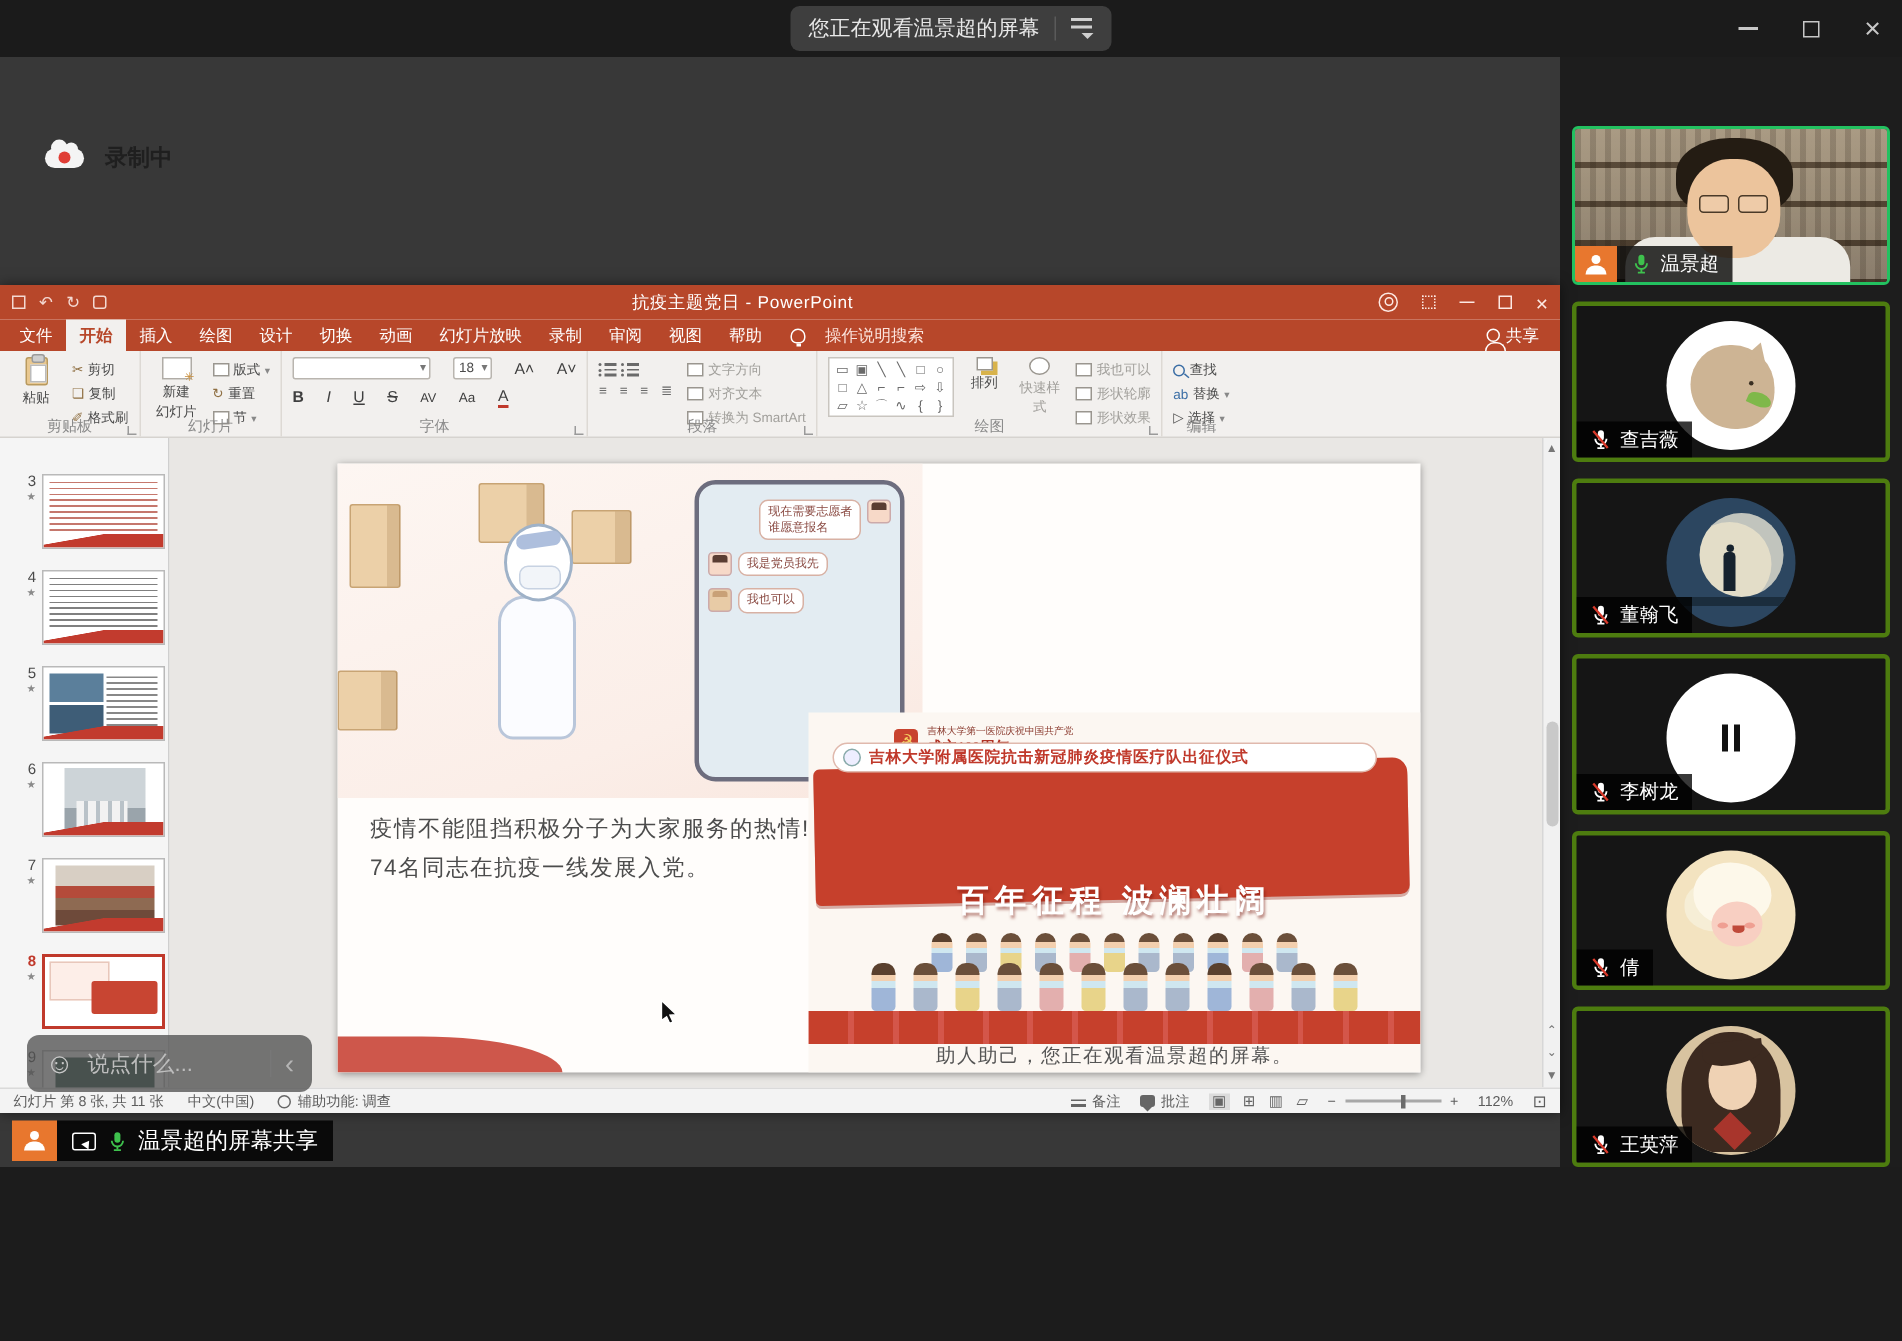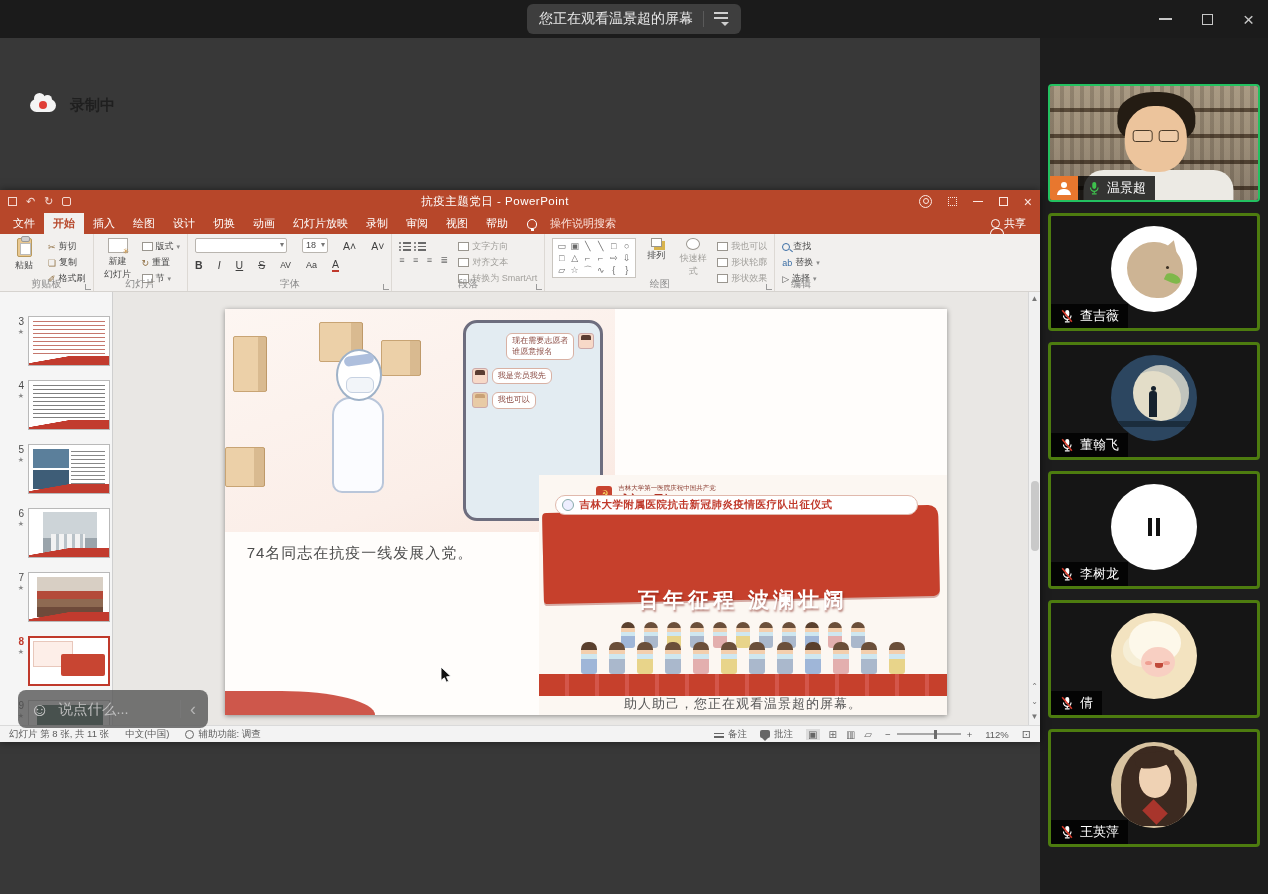--- a/index.html
+++ b/index.html
@@ -16,21 +16,21 @@
   .menu-icon { display:flex; flex-direction:column; gap:3px; cursor:pointer; }
   .menu-icon i { display:block; width:14px; height:2px; background:#cfcfcf; }
   .menu-icon .caret { width:0; height:0; border-left:4px solid transparent; border-right:4px solid transparent;
           border-top:4px solid #cfcfcf; background:none; margin-left:7px; }
   .winctl { position:absolute; right:14px; top:0; height:38px; display:flex; align-items:center; gap:30px; color:#c7c7c7; }
   .wc-min { width:13px; height:2px; background:#c7c7c7; }
   .wc-max { width:11px; height:11px; border:1.5px solid #c7c7c7; }
   .wc-close { font-size:19px; line-height:1; color:#c7c7c7; }
 
   
-  .content { display:flex; height:856px; }
+  .content { display:flex; height:740px; }
   .stage { position:relative; width:1040px; background:#383838; }
   .sidebar { flex:1; background:#1d1d1d; padding-top:46px; display:flex; flex-direction:column; align-items:center; gap:11px; }
 
   
   .recording { position:absolute; left:30px; top:58px; display:flex; align-items:center; gap:14px; }
   .cloud { position:relative; width:26px; height:13px; background:#f4f4f4; border-radius:8px; }
   .cloud::before { content:""; position:absolute; left:4px; top:-6px; width:11px; height:11px; background:#f4f4f4; border-radius:50%; }
   .cloud::after { content:""; position:absolute; right:4px; top:-4px; width:9px; height:9px; background:#f4f4f4; border-radius:50%; }
   .cloud .dot { position:absolute; left:9px; top:2px; width:8px; height:8px; background:#e03e36; border-radius:50%; z-index:2; }
   .recording-label { font-size:15px; color:#1f1f1f; font-weight:bold; }
@@ -571,20 +571,21 @@
                     <span class="pbubble">我是党员我先</span>
                   </div>
                   <div class="pm">
                     <span class="pav cat"></span>
                     <span class="pbubble">我也可以</span>
                   </div>
                 </div>
               </div>
 
               <div class="slide-caption">
+                <div>疫情不能阻挡积极分子为大家服务的热情!</div>
                 <div>74名同志在抗疫一线发展入党。</div>
               </div>
 
               <div class="banner-art">
                 <div class="emblem-row">
                   <span class="emblem">☭</span>
                   <span class="emblem-texts">
                     <span>吉林大学第一医院庆祝中国共产党</span><br>
                     <span class="anniv">成立100周年</span>
                   </span>
@@ -685,20 +686,35 @@
         </div>
       </div>
 
       <div class="chatbox">
         <span class="smiley">☺</span>
         <span class="chat-ph">说点什么...</span>
         <span class="chat-div"></span>
         <span class="chat-chevron">‹</span>
       </div>
 
+      <div class="sharebar">
+        <span class="badge-orange">
+            <span class="person-ic"></span>
+          </span>
+        <span class="share-label">
+          <span class="scr-ic"></span>
+          <svg width="14" height="16" viewBox="0 0 16 16">
+              <rect x="6" y="1" width="4.6" height="8" rx="2.3" fill="#3ec14d"></rect>
+              <path d="M4 7.5a4.3 4.3 0 0 0 8.6 0" stroke="#3ec14d" stroke-width="1.4" fill="none"></path>
+              <line x1="8.3" y1="12" x2="8.3" y2="14" stroke="#3ec14d" stroke-width="1.4"></line>
+              <line x1="5.6" y1="14.6" x2="11" y2="14.6" stroke="#3ec14d" stroke-width="1.4"></line>
+            </svg>
+          <span class="share-text">温景超的屏幕共享</span>
+        </span>
+      </div>
     </div>
 
     <div class="sidebar">
 
       <div class="tile active">
         <div class="video-wen">
           <span class="wen-shirt"></span>
           <span class="wen-hair"></span>
           <span class="wen-face"></span>
           <span class="wen-glasses">

